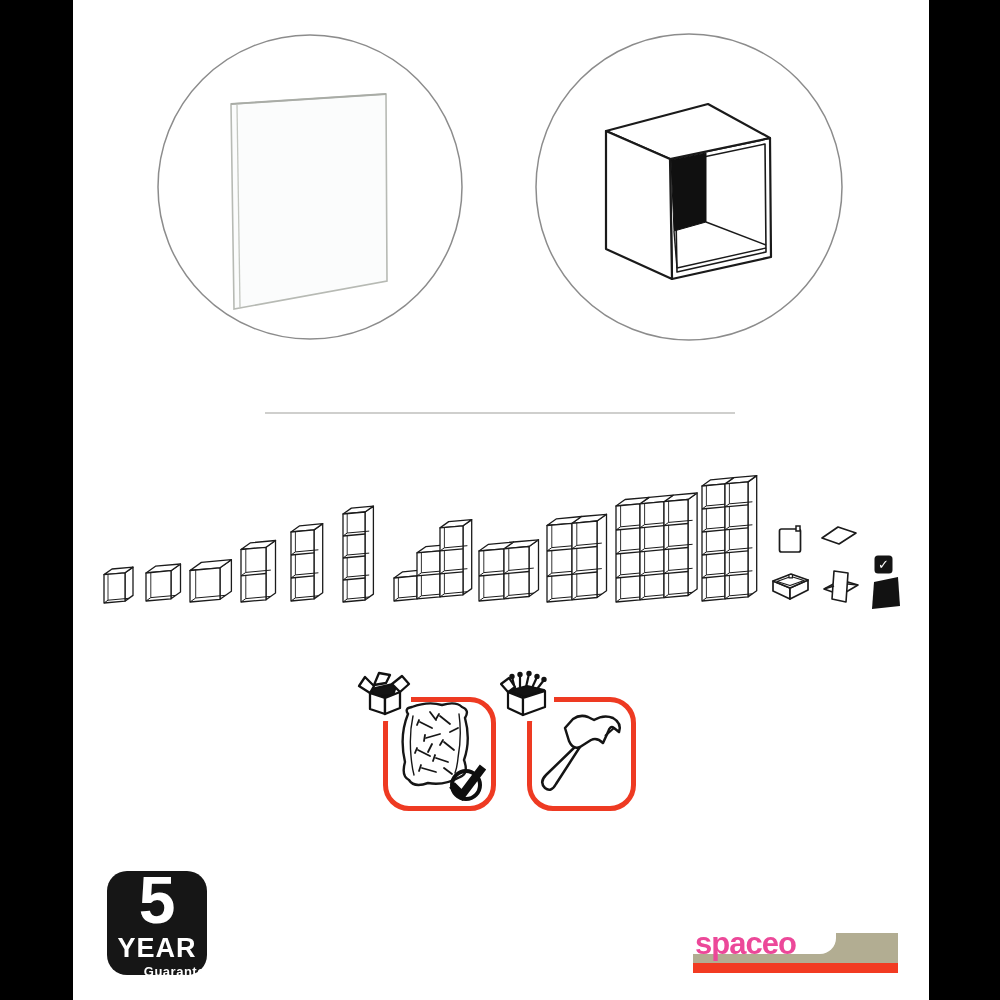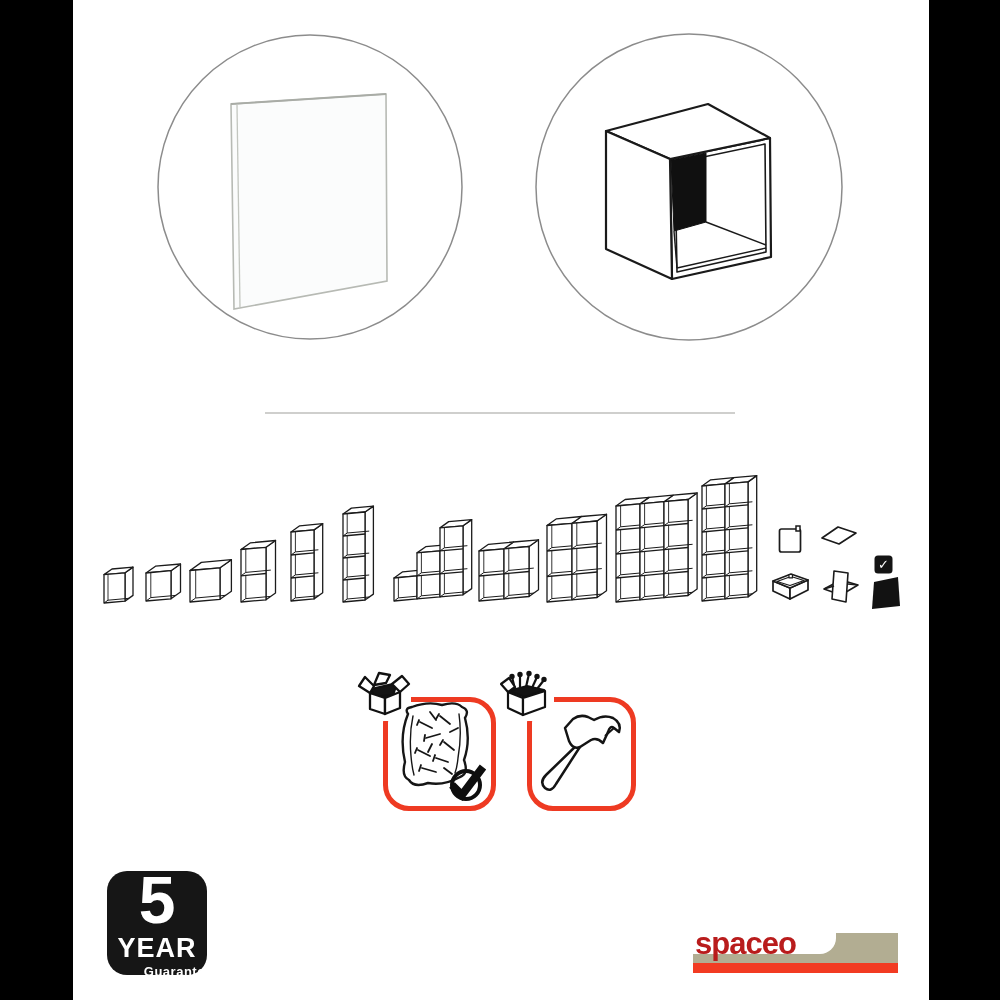--- a/index.html
+++ b/index.html
@@ -417,17 +417,17 @@
 
   <div id="badge">
     <div class="n5">5</div>
     <div class="yr">YEAR</div>
     <div class="gt">Guarantee*</div>
   </div>
 
   <div id="logo">
     <div class="tan" style="background: rgb(178, 173, 146);"></div>
     <div class="white-cut"></div>
-    <div class="word" style="color: #b91c1c;">spaceo</div>
+    <div class="word" style="color: #ec4899;">spaceo</div>
     <div class="red" style="background: rgb(242, 59, 34);"></div>
   </div>
 
 </div>
 
 </body></html>

